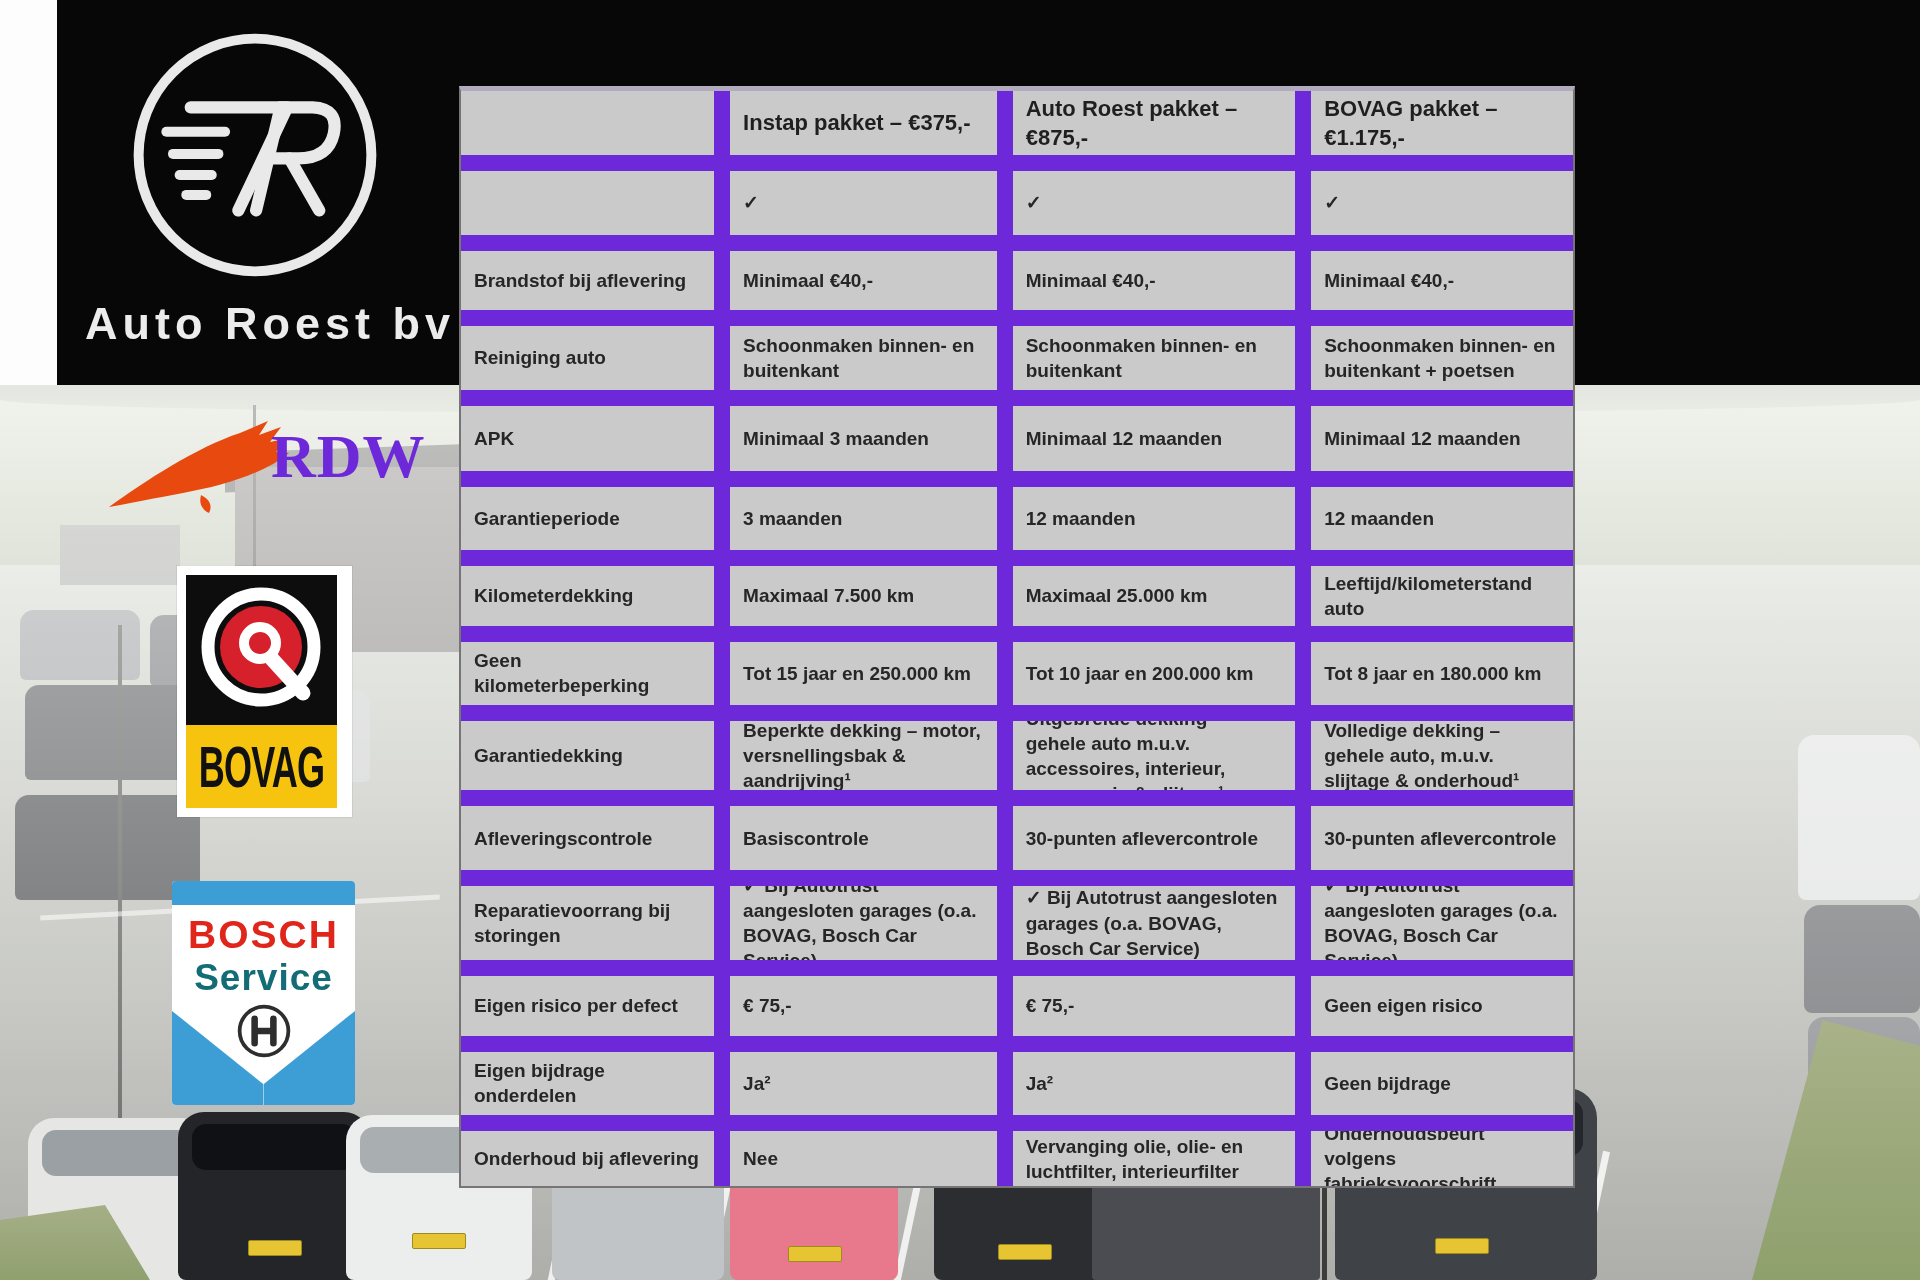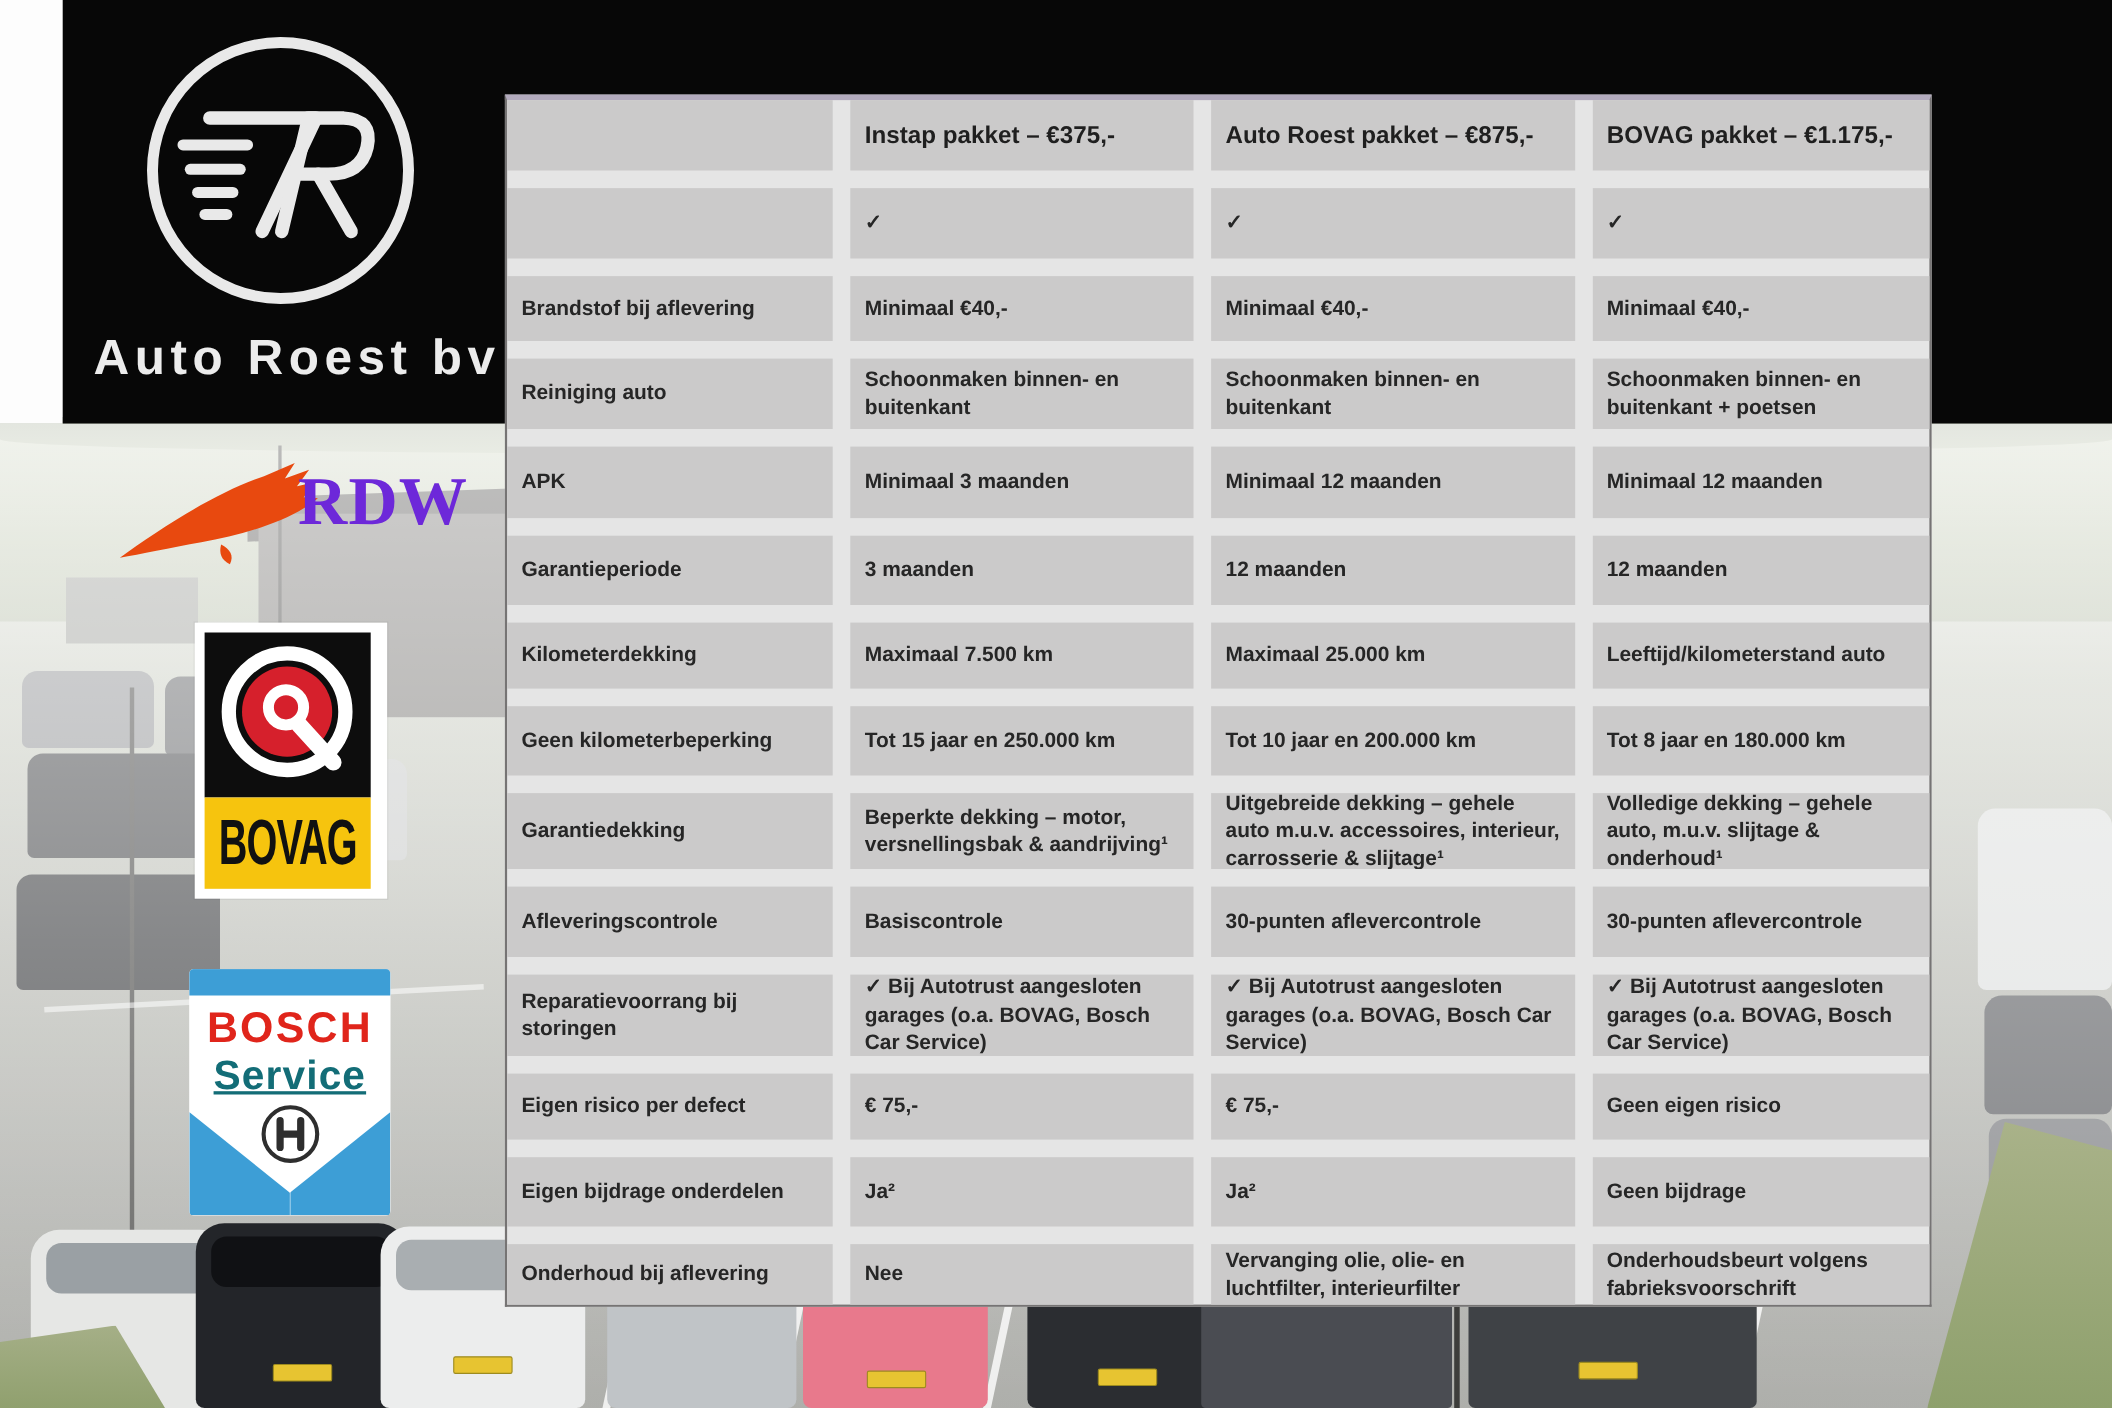--- a/index.html
+++ b/index.html
@@ -55,28 +55,28 @@
   
   .bosch{position:absolute;left:172px;top:881px;width:183px;height:224px;background:#ffffff;border-radius:4px;overflow:hidden;}
   .bsc-band{position:absolute;left:0;top:0;width:100%;height:24px;background:#3d9ed6;}
   .bsc-tri-l{position:absolute;left:0;top:58%;width:50%;height:42%;background:#3d9ed6;
              clip-path:polygon(0 0,100% 78%,100% 100%,0 100%);}
   .bsc-tri-r{position:absolute;right:0;top:58%;width:50%;height:42%;background:#3d9ed6;
              clip-path:polygon(100% 0,0 78%,0 100%,100% 100%);}
   .bsc-bosch{position:absolute;left:0;top:32px;width:100%;text-align:center;
              font-size:39px;font-weight:800;color:#e0251b;letter-spacing:2px;}
   .bsc-service{position:absolute;left:0;top:76px;width:100%;text-align:center;
-               font-size:37px;font-weight:700;color:#136d77;letter-spacing:1px;text-decoration:underline;}
+               font-size:37px;font-weight:700;color:#136d77;letter-spacing:1px;}
   .bsc-arm{position:absolute;left:50%;top:120px;transform:translateX(-50%);}
 
   
-  .pkg-table{position:absolute;left:459px;top:86px;width:1297px;height:1102px;
+  .pkg-table{position:absolute;left:459px;top:86px;width:1116px;height:1102px;
              display:grid;grid-template-columns:319fr 336fr 356fr 330fr;
              grid-template-rows:79fr 80fr 73fr 80fr 80fr 79fr 74fr 79fr 86fr 79fr 92fr 74fr 79fr 68fr;
-             gap:16px;background:#e5e5e5;border:2px solid #767474;border-top:5px solid #b2aabd;
+             gap:16px;background:#6d28d9;border:2px solid #767474;border-top:5px solid #b2aabd;
              box-sizing:border-box;z-index:6;}
   .cell{background:#cbcaca;display:flex;align-items:center;padding:4px 13px;
         font-weight:700;font-size:19px;line-height:1.32;color:#262626;overflow:hidden;}
   .hdr{font-size:22px;color:#1f1f1f;}
 </style>
 </head>
 <body>
 
 <div class="stage">
 

